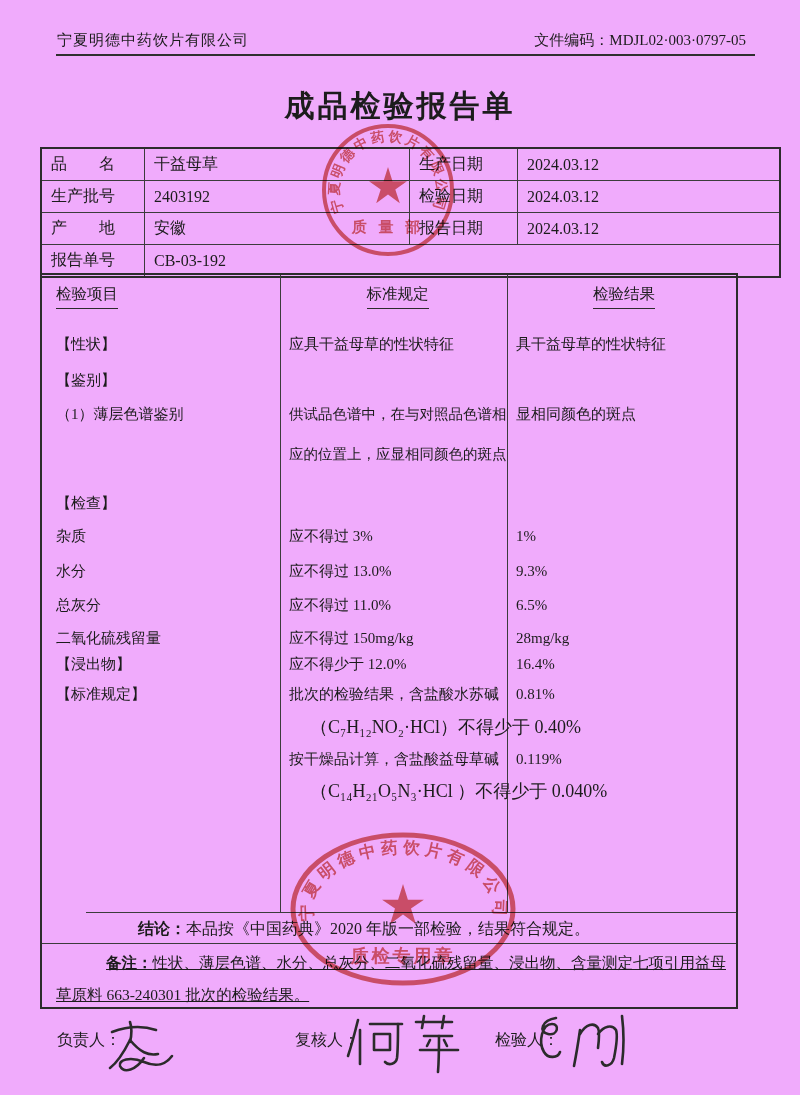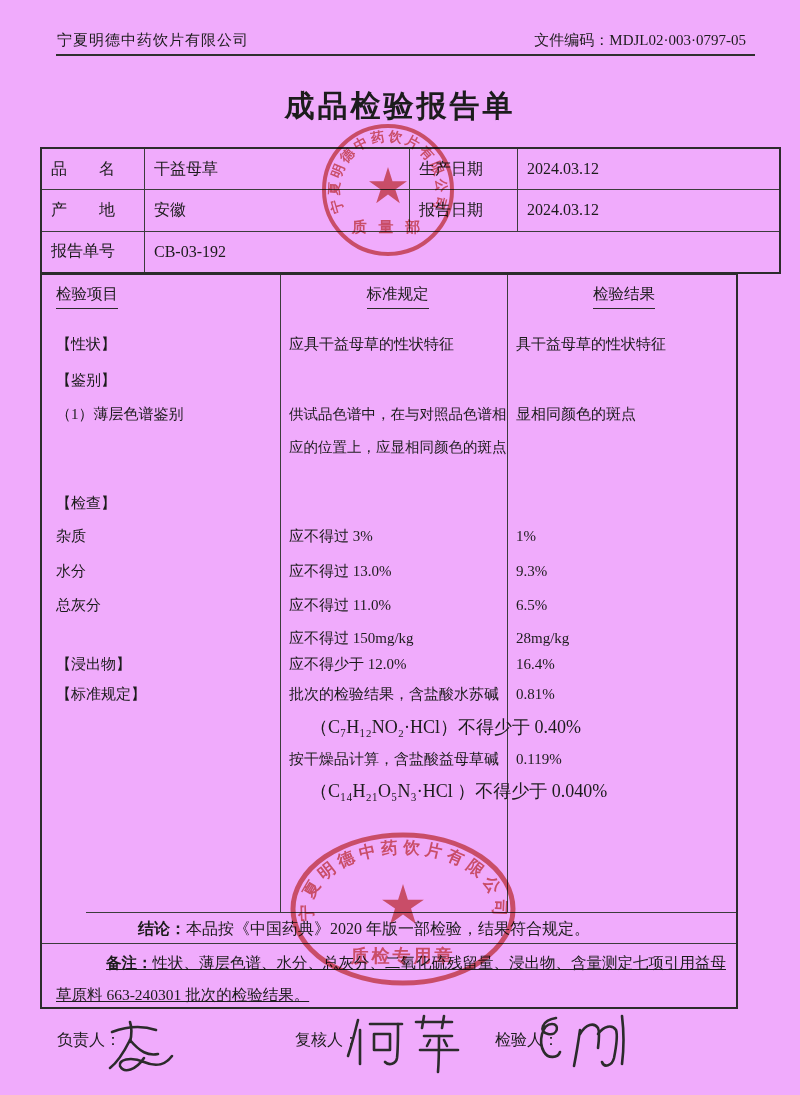--- a/index.html
+++ b/index.html
@@ -65,20 +65,26 @@
 
   <table class="info">
     <tbody>
         <tr>
       <td class="w1">品　　名</td>
       <td class="w2">干益母草</td>
       <td class="w3">生产日期</td>
       <td class="w4">2024.03.12</td>
     </tr>
     <tr>
+      <td>生产批号</td>
+      <td>2403192</td>
+      <td>检验日期</td>
+      <td>2024.03.12</td>
+    </tr>
+    <tr>
       <td>产　　地</td>
       <td>安徽</td>
       <td>报告日期</td>
       <td>2024.03.12</td>
     </tr>
     <tr>
       <td>报告单号</td>
       <td colspan="3">CB-03-192</td>
     </tr>
   </tbody>
@@ -95,36 +101,37 @@
     <div class="mline c1" style="top:58px">【性状】</div>
     <div class="mline c2" style="top:58px">应具干益母草的性状特征</div>
     <div class="mline c3" style="top:58px">具干益母草的性状特征</div>
 
     <div class="mline c1" style="top:94px">【鉴别】</div>
 
     <div class="mline c1" style="top:128px">（1）薄层色谱鉴别</div>
     <div class="mline c2 tight" style="top:128px">供试品色谱中，在与对照品色谱相</div>
     <div class="mline c3" style="top:128px">显相同颜色的斑点</div>
 
-    <div class="mline c2 tight" style="top:161px">应的位置上，应显相同颜色的斑点</div>
+    <div class="mline c2 tight" style="top:168px">应的位置上，应显相同颜色的斑点</div>
 
     <div class="mline c1" style="top:217px">【检查】</div>
 
     <div class="mline c1" style="top:250px">杂质</div>
     <div class="mline c2" style="top:250px">应不得过 3%</div>
     <div class="mline c3" style="top:250px">1%</div>
 
     <div class="mline c1" style="top:285px">水分</div>
     <div class="mline c2" style="top:285px">应不得过 13.0%</div>
     <div class="mline c3" style="top:285px">9.3%</div>
 
     <div class="mline c1" style="top:319px">总灰分</div>
     <div class="mline c2" style="top:319px">应不得过 11.0%</div>
     <div class="mline c3" style="top:319px">6.5%</div>
 
+    <div class="mline c1" style="top:352px">二氧化硫残留量</div>
     <div class="mline c2" style="top:352px">应不得过 150mg/kg</div>
     <div class="mline c3" style="top:352px">28mg/kg</div>
 
     <div class="mline c1" style="top:378px">【浸出物】</div>
     <div class="mline c2" style="top:378px">应不得少于 12.0%</div>
     <div class="mline c3" style="top:378px">16.4%</div>
 
     <div class="mline c1" style="top:408px">【标准规定】</div>
     <div class="mline c2" style="top:408px">批次的检验结果，含盐酸水苏碱</div>
     <div class="mline c3" style="top:408px">0.81%</div>

